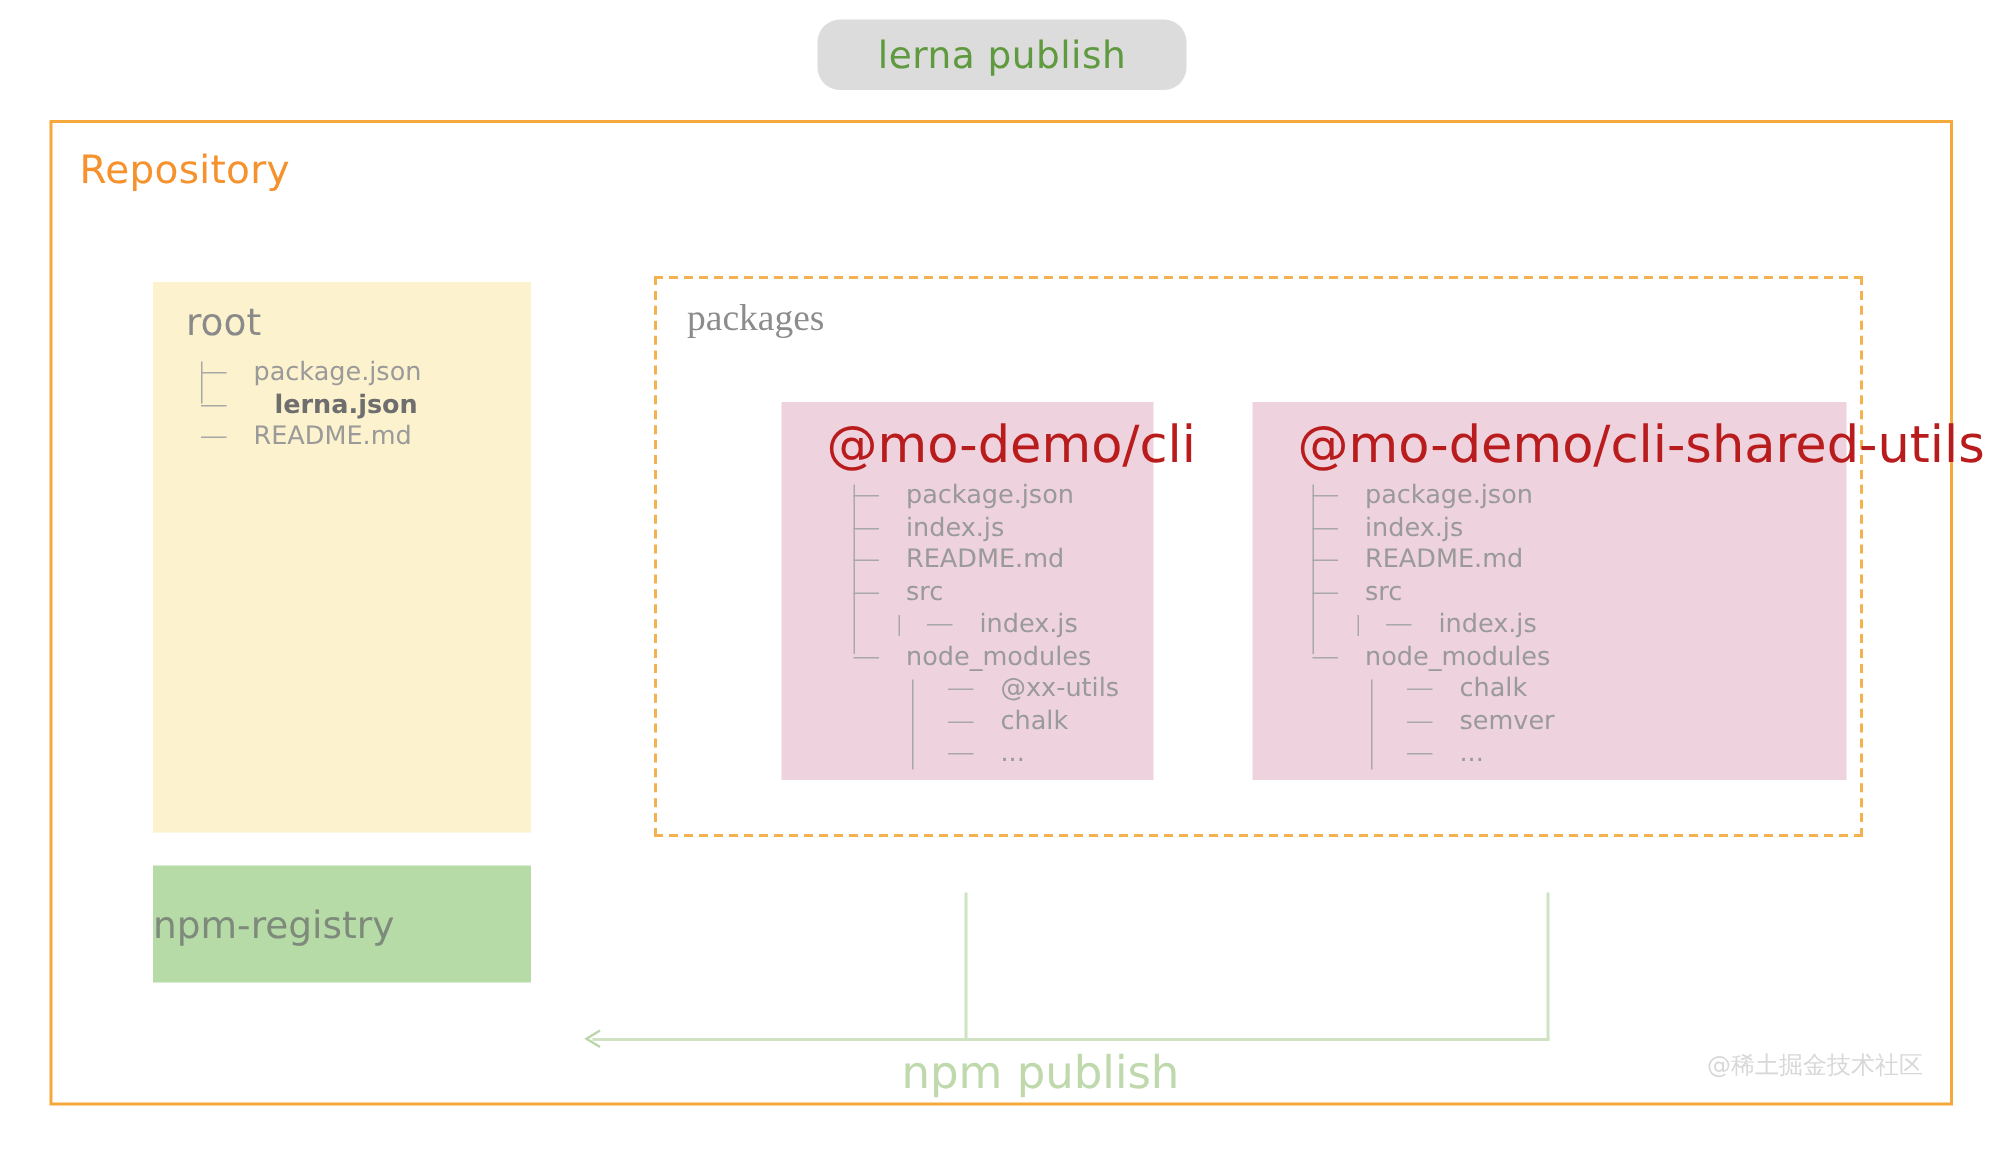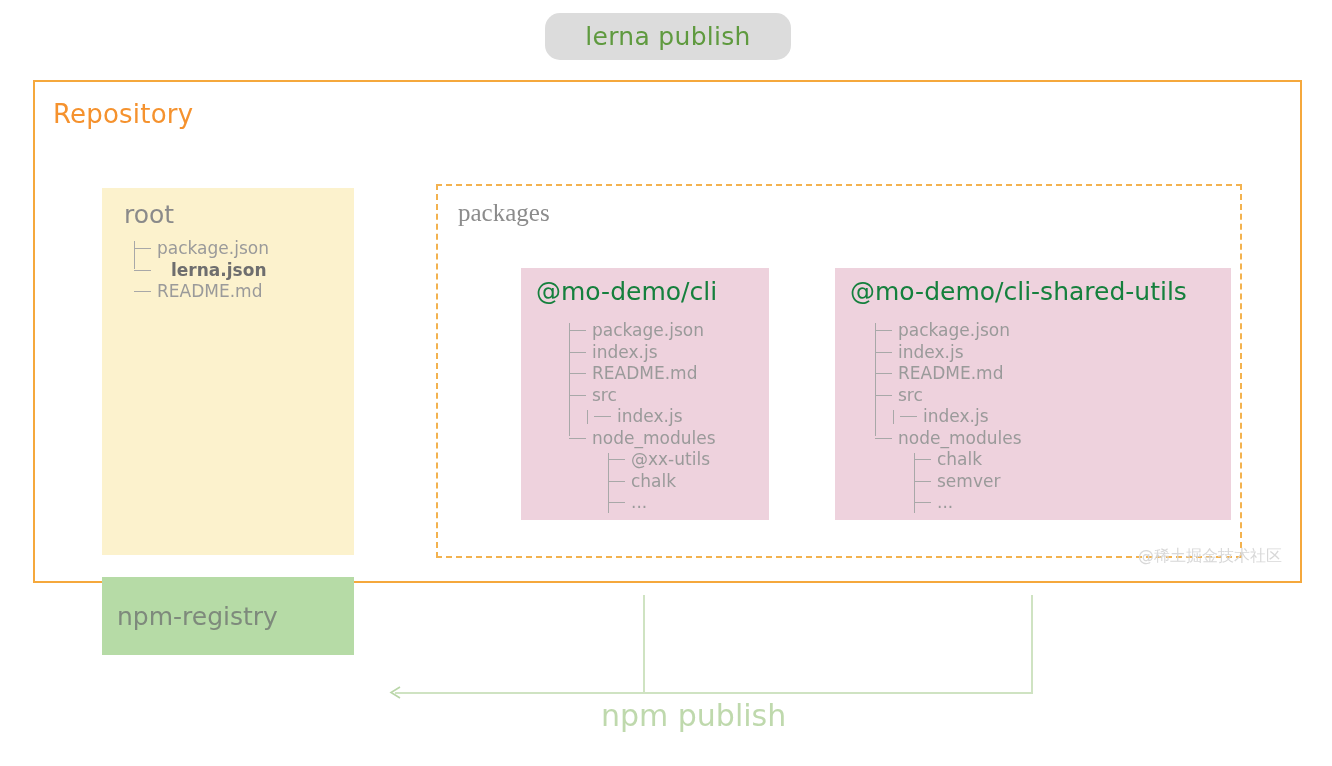--- a/index.html
+++ b/index.html
@@ -34,21 +34,21 @@
     color: #5f9a3f;
     letter-spacing: 0.3px;
   }
 
   
   .repository {
     position: absolute;
     left: 33px;
     top: 80px;
     width: 1269px;
-    height: 503px;
+    height: 657px;
     border: 2px solid #f5a83c;
     box-sizing: border-box;
     background: #ffffff;
     text-align: center;
   }
   .repo-title {
     position: absolute;
     left: 18px;
     top: 17px;
     font-size: 26px;
@@ -109,24 +109,24 @@
     height: 252px;
   }
   .pkg-utils {
     left: 397px;
     top: 82px;
     width: 396px;
     height: 252px;
   }
   .pkg-title {
     position: absolute;
-    left: 15px;
+    left: 30px;
     top: 9px;
-    font-size: 25px;
-    color: #15803d;
+    font-size: 34px;
+    color: #b91c1c;
     white-space: nowrap;
   }
   .pkg-tree {
     position: absolute;
     top: 52px;
   }
   .pkg-cli .pkg-tree { left: 48px; }
   .pkg-utils .pkg-tree { left: 40px; }
 
   
@@ -135,20 +135,21 @@
     font-size: 17px;
     color: #9a9a9a;
     line-height: 21.5px;
     white-space: nowrap;
   }
   .tree .row {
     position: relative;
     height: 21.5px;
     display: flex;
     align-items: center;
+    gap: 12px;
   }
   .tree .dash {
     display: inline-block;
     width: 17px;
     border-top: 1.5px solid #a8a8a8;
     margin-right: 6px;
     flex: none;
   }
   .tree .indent {
     display: inline-block;
@@ -183,21 +184,20 @@
     top: 495px;
     width: 252px;
     height: 78px;
     background: #b6dba6;
     display: flex;
     align-items: center;
   }
   .registry-label {
     font-size: 25px;
     color: #7e8a7c;
-    padding-left: 15px;
   }
 
   
   .conn {
     position: absolute;
     background: #cfe3c2;
   }
   .conn-v1 { left: 608px; top: 513px; width: 1.5px; height: 98px; }
   .conn-v2 { left: 996px; top: 513px; width: 1.5px; height: 98px; }
   .conn-h  { left: 360px; top: 610px; width: 638px; height: 1.5px; }

